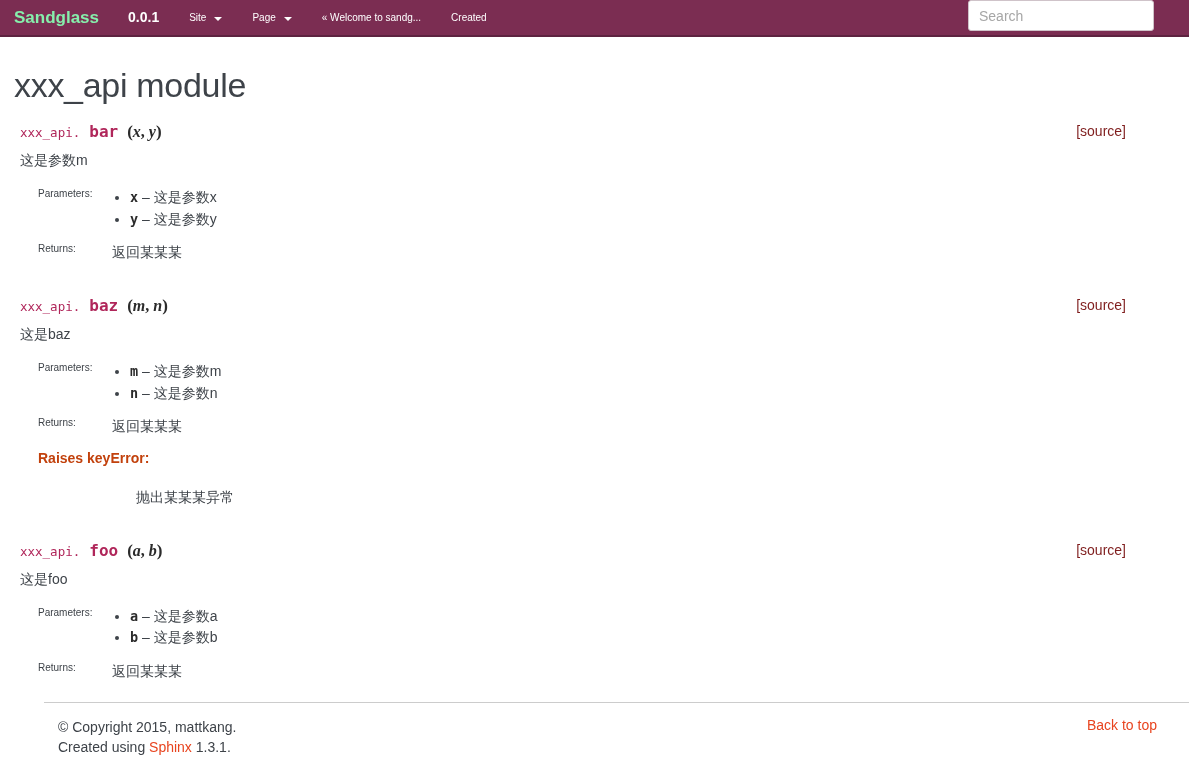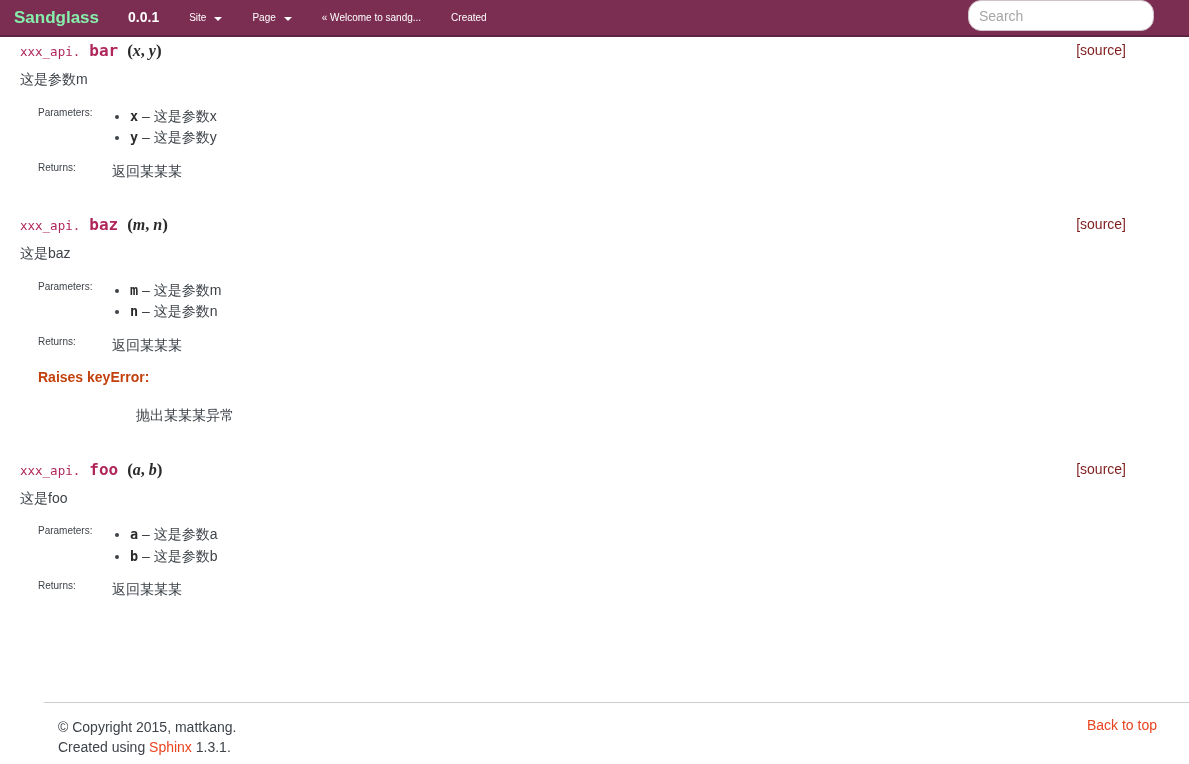--- a/index.html
+++ b/index.html
@@ -72,21 +72,21 @@
   .search-wrap {
     position: absolute;
     right: 35px;
     top: 0px;
   }
   .search-input {
     width: 186px;
     height: 31px;
     box-sizing: border-box;
     border: 1px solid #cfc3c9;
-    border-radius: 13px;
+    border-radius: 3px;
     padding: 4px 10px;
     font-size: 14px;
     font-family: "Liberation Sans", sans-serif;
     color: #555;
     background: #ffffff;
     outline: none;
   }
   .search-input::placeholder {
     color: #a6a6a6;
   }
@@ -293,20 +293,21 @@
       <a class="nav-item" href="#">Created</a>
     </li>
   </ul>
   <div class="search-wrap">
     <input class="search-input" type="text" placeholder="Search" style="">
   </div>
 </div>
 
 <div class="content">
 
+  <h1 class="page-title">xxx_api module</h1>
 
   <div class="dl-block">
     <div class="sig-row">
       <span class="sig"><span class="sig-prename">xxx_api.</span> <span class="sig-name">bar</span> <span class="sig-paren">(</span><span class="sig-param">x</span><span class="sig-comma">, </span><span class="sig-param">y</span><span class="sig-paren">)</span></span>
       <a class="source-link" href="#">[source]</a>
     </div>
     <div class="desc-line">这是参数m</div>
 
     <div class="field-list">
       <div class="field-row">

